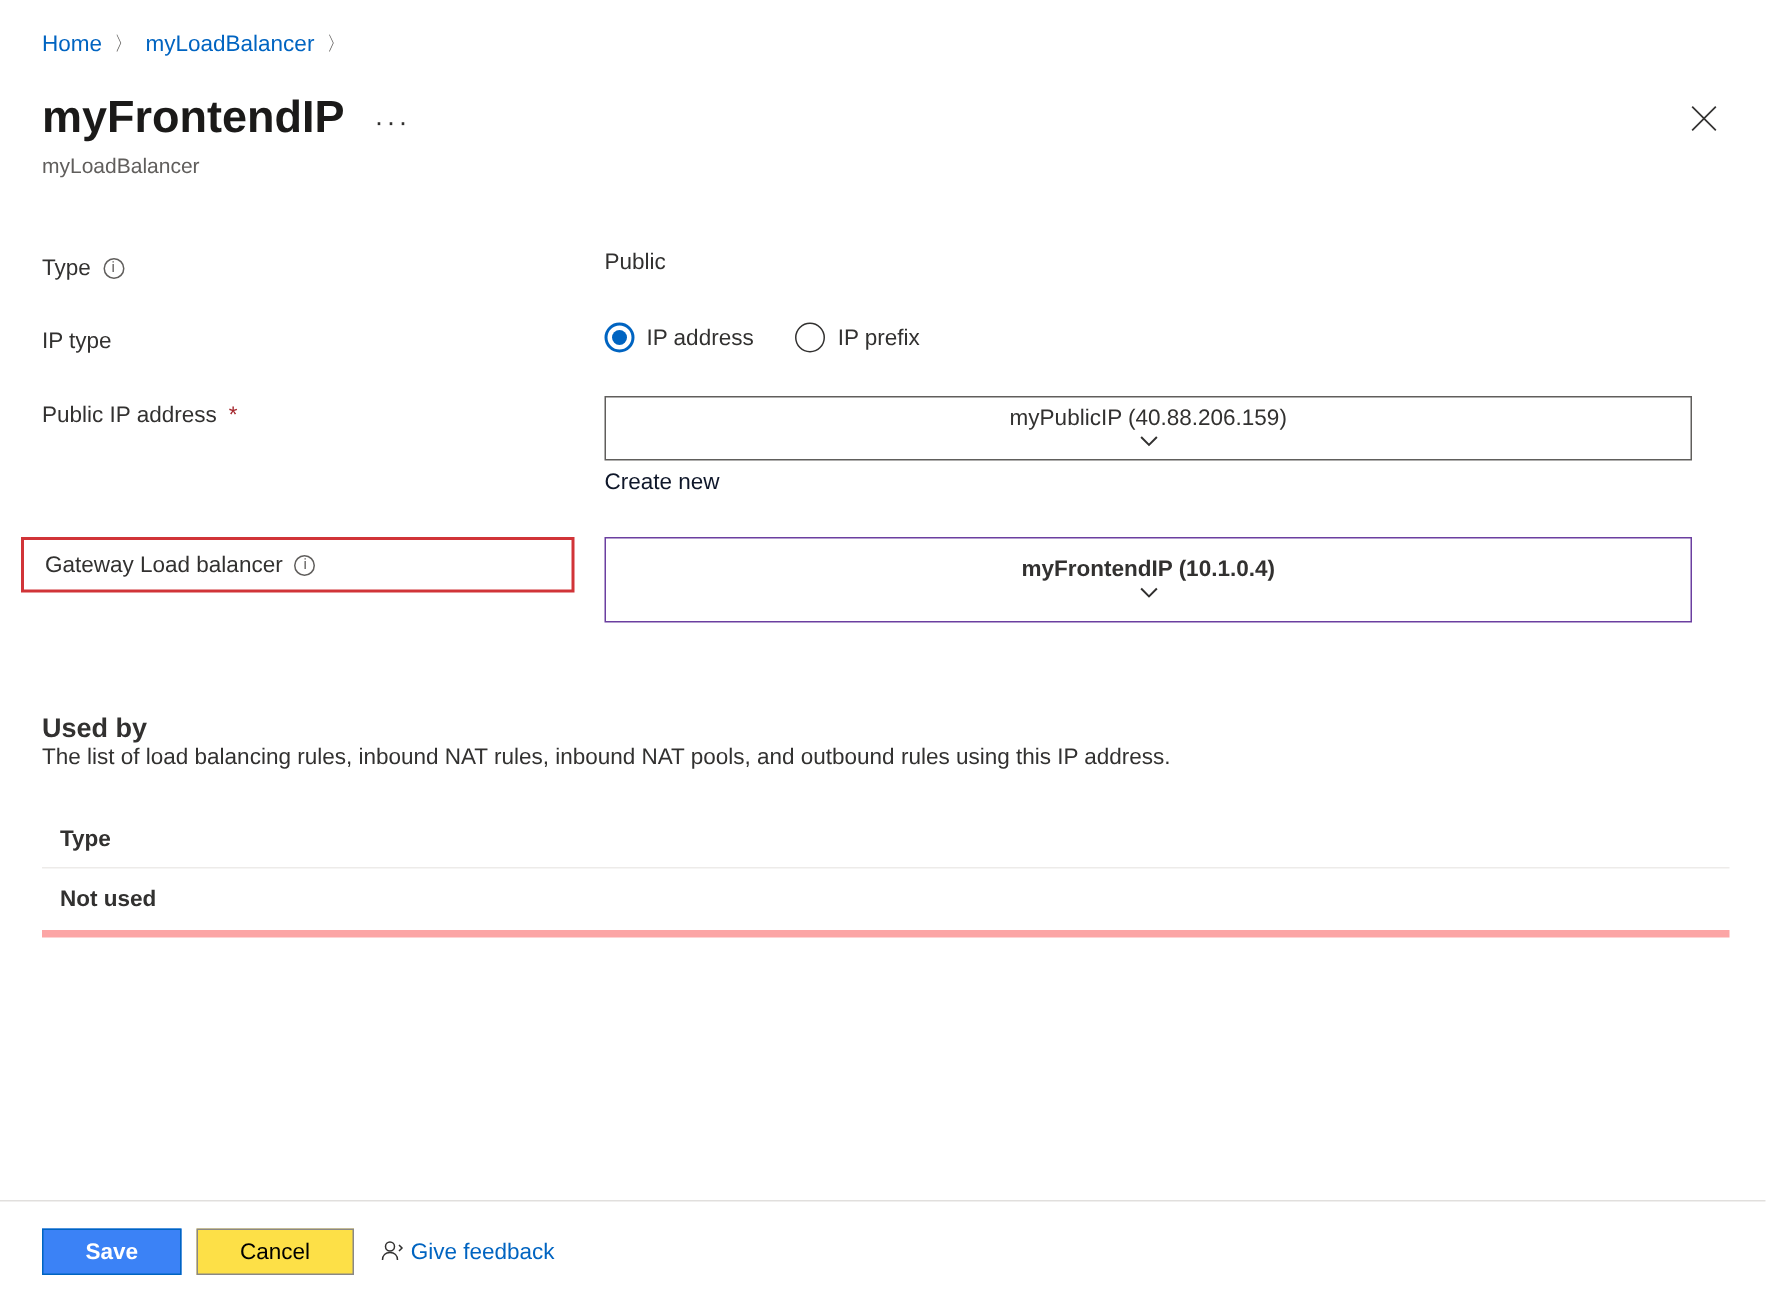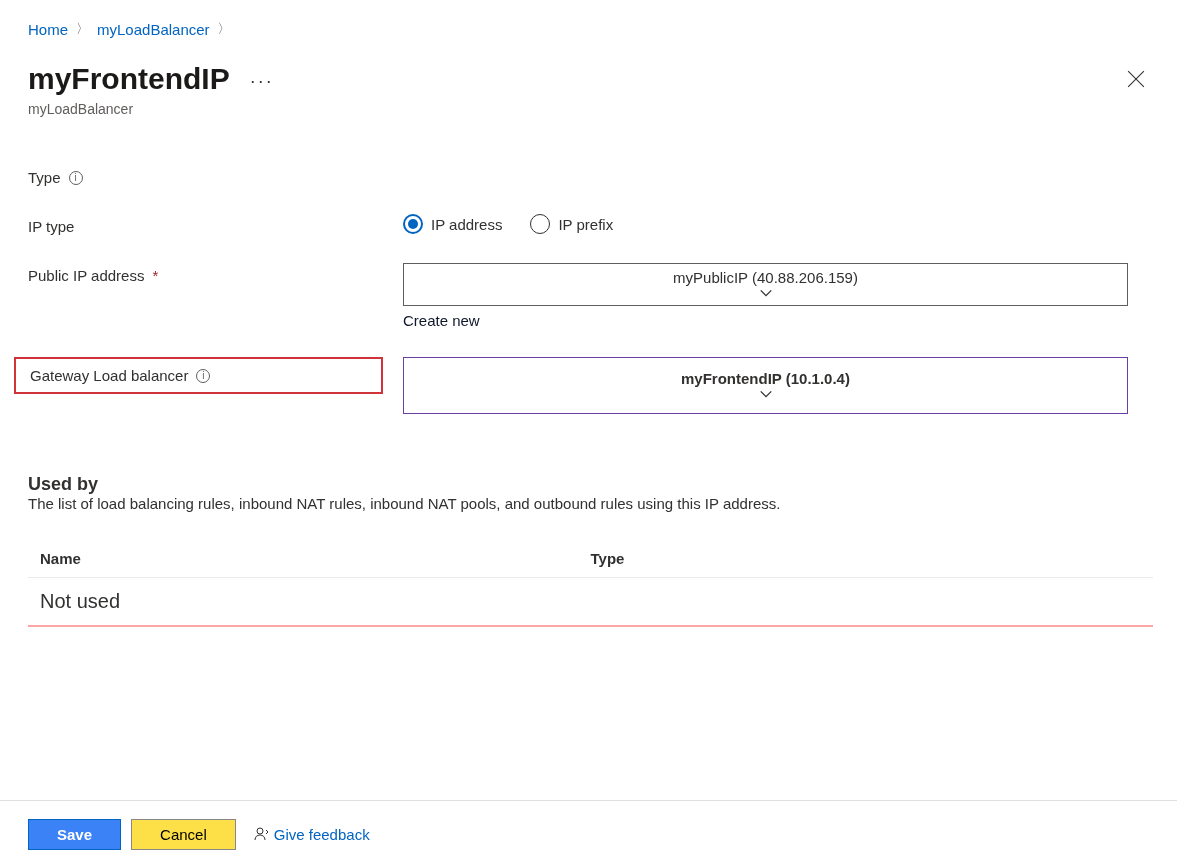--- a/index.html
+++ b/index.html
@@ -36,21 +36,21 @@
     .radio-label { font-size: 15px; color: #323130; }
     .select-box { width: 100%; border: 1px solid #605e5c; background: #fff; padding: 5px 12px; font-size: 15px; display: flex; align-items: center; justify-content: space-between; cursor: pointer; flex-direction: column; }
     .select-box.highlighted { border: 1px solid #6b3fa0; padding: 12px 14px; font-weight: 600; }
     .chevron { width: 14px; height: 14px; }
     .link-text { color: #0f172a; font-size: 15px; cursor: pointer; margin-top: 6px; display: inline-block; }
     .highlight-box { border: 2.5px solid #d13438; padding: 8px 14px; margin-left: -14px; margin-right: 20px; }
     .section-title { font-size: 18px; font-weight: 600; margin-top: 60px; }
     .section-desc { font-size: 15px; color: #323130; margin-bottom: 28px; }
     .table { width: 100%; }
     .table-header { display: flex; border-bottom: 1px solid #edebe9; padding: 10px 12px; font-weight: 600; font-size: 15px; }
-    .table-row { display: flex; border-bottom: 2px solid #fca5a5; padding: 12px 12px; font-size: 20px; }
+    .table-row { display: flex; border-bottom: 5px solid #fca5a5; padding: 12px 12px; font-size: 15px; font-weight: bold; }
     .col-name { flex: 1; }
     .col-type { flex: 1; }
     .footer { position: absolute; bottom: 18px; left: 0; right: 0; border-top: 1px solid #e1dfdd; padding: 18px 28px 0 28px; display: flex; align-items: center; gap: 10px; }
     .btn { padding: 6px 28px; font-size: 15px; cursor: pointer; border: 1px solid #8a8886; background: #fde047; }
     .btn-primary { background: #3b82f6; color: #fff; border: 1px solid #0064c1; font-weight: 600; }
     .feedback { display: flex; align-items: flex-start; gap: 4px; color: #0064c1; font-size: 15px; margin-left: 8px; cursor: pointer; }
     .feedback-icon { width: 16px; height: 16px; color: #323130; }
     .gateway-row { display: flex; align-items: flex-start; margin-bottom: 28px; }
     .gateway-label-col { width: 375px; flex-shrink: 0; }
     .gateway-label-inner { display: flex; align-items: center; gap: 8px; font-size: 15px; color: #323130; }
@@ -77,20 +77,23 @@
           <line x1="15" y1="1" x2="1" y2="15"></line>
         </svg>
     </span>
   </div>
   <div class="subtitle">myLoadBalancer</div>
 
   <div class="form-row">
     <div class="form-label-col">
       <span>Type</span>
       <span class="info-icon">i</span>
+    </div>
+    <div class="form-value-col">
+      <span class="static-value">Public</span>
     </div>
   </div>
 
   <div class="form-row">
     <div class="form-label-col">
       <span>IP type</span>
     </div>
     <div class="form-value-col">
       <div class="radio-group">
         <label class="radio-item checked">
@@ -140,21 +143,20 @@
           </svg>
       </div>
     </div>
   </div>
 
   <h2 class="section-title">Used by</h2>
   <p class="section-desc">The list of load balancing rules, inbound NAT rules, inbound NAT pools, and outbound rules using this IP address.</p>
 
   <div class="table">
     <div class="table-header">
-      <div class="col-name">Name</div>
       <div class="col-type">Type</div>
     </div>
     <div class="table-row">
       <div class="col-name">Not used</div>
       <div class="col-type"></div>
     </div>
   </div>
 
   <div class="footer">
     <button class="btn btn-primary">Save</button>

